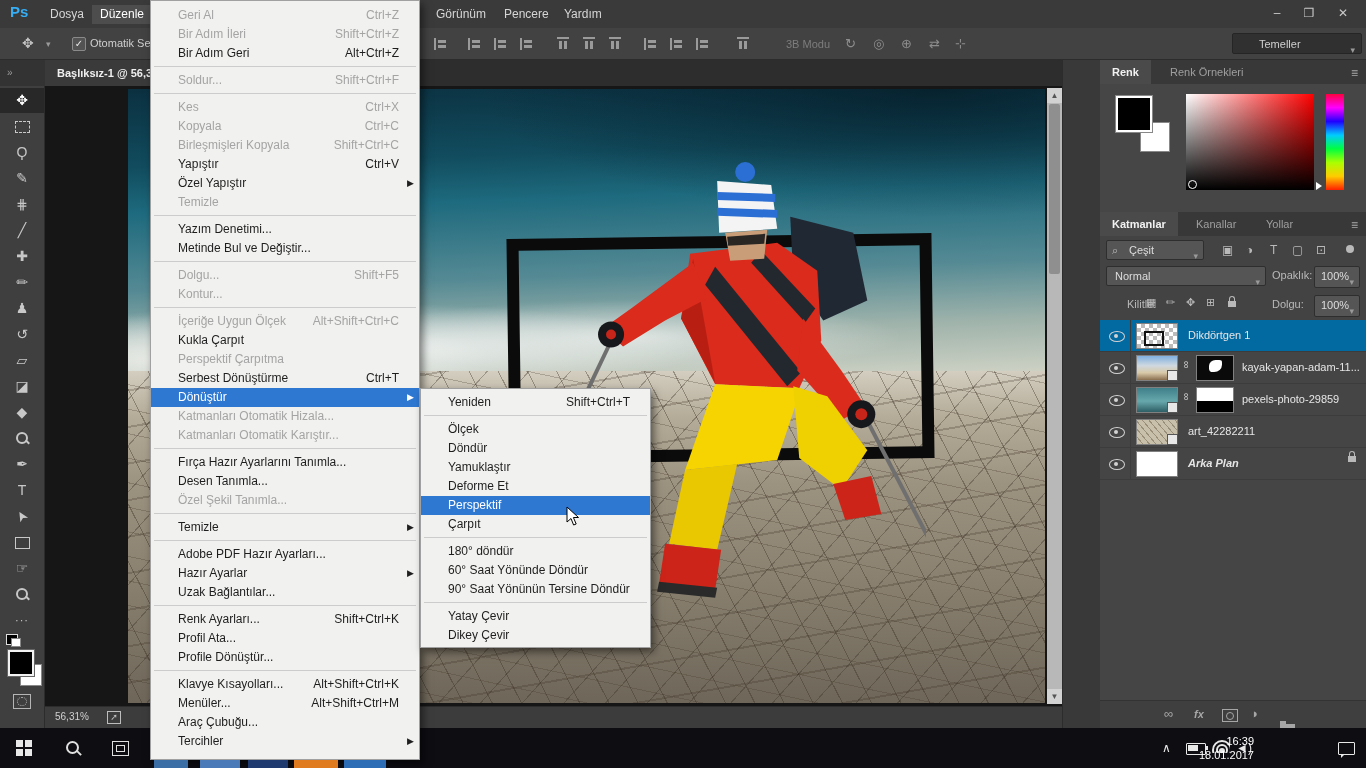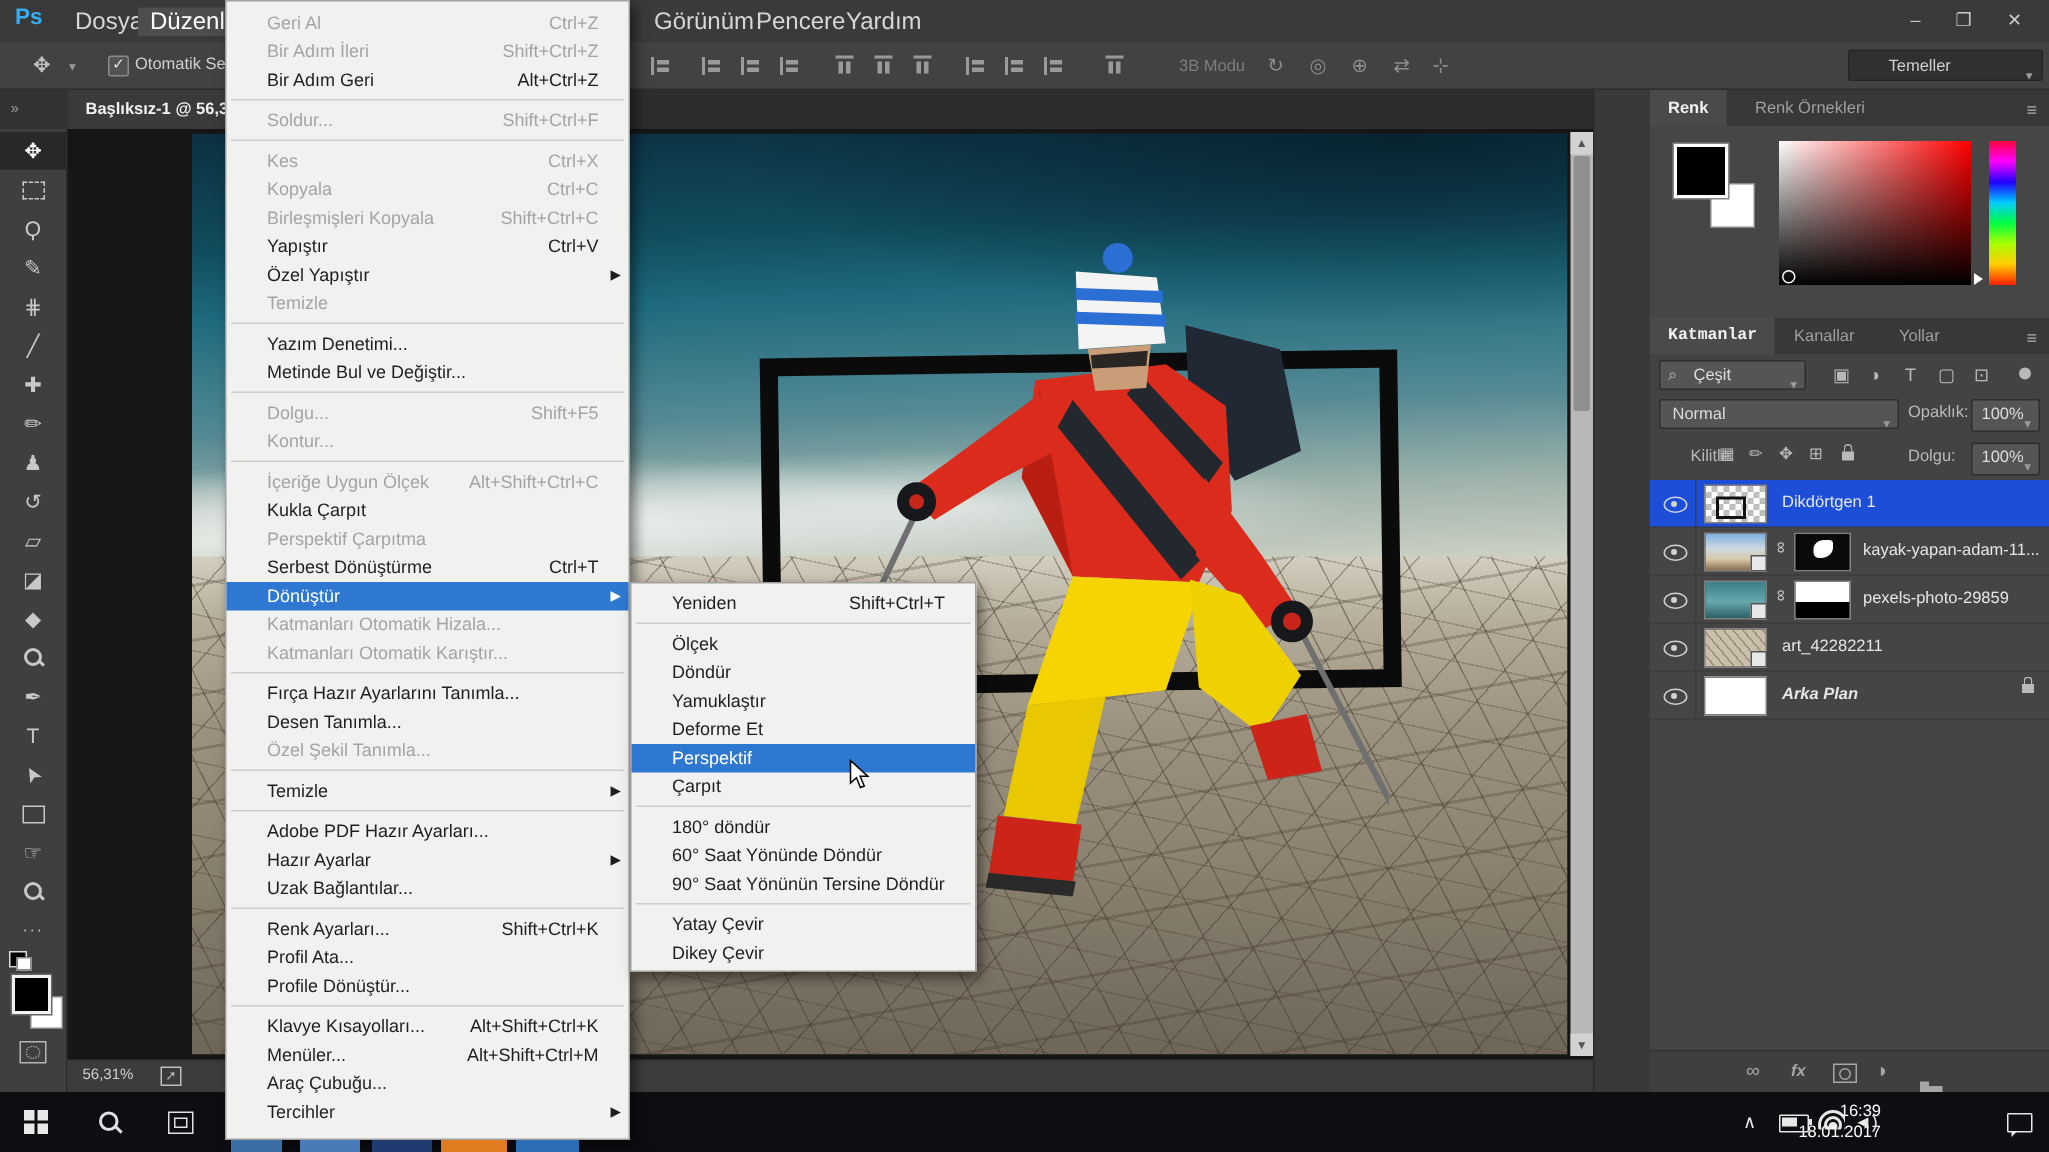--- a/index.html
+++ b/index.html
@@ -4,21 +4,21 @@
 <style>
   html,body{margin:0;padding:0;background:#202020;}
   #stage{position:relative;width:1366px;height:768px;overflow:hidden;
          font-family:"Liberation Sans","DejaVu Sans",sans-serif;
          background:#2a2a2a;-webkit-font-smoothing:antialiased;}
   .abs{position:absolute;}
 
   
   #titlebar{left:0;top:0;width:1366px;height:28px;background:#3a3a3a;}
   #pslogo{left:10px;top:3px;font-size:15px;font-weight:bold;color:#35aef5;letter-spacing:0;}
-  .mbar-item{top:5px;height:19px;line-height:19px;font-size:16px;color:#d6d6d6;padding:0 8px;}
+  .mbar-item{top:5px;height:19px;line-height:19px;font-size:12px;color:#d6d6d6;padding:0 8px;}
   .mbar-item.pressed{background:#4d4d4d;color:#fff;}
   .winbtn{top:6px;width:26px;height:16px;color:#c9c9c9;font-size:12px;text-align:center;line-height:15px;}
 
   
   #optionsbar{left:0;top:28px;width:1366px;height:32px;background:#424242;border-bottom:1px solid #2c2c2c;box-sizing:border-box;}
   .opt-glyph{color:#c2c2c2;font-size:14px;}
   .chev{color:#9a9a9a;font-size:9px;}
   .cb{width:12px;height:12px;background:#535353;border:1px solid #8a8a8a;color:#e8e8e8;font-size:10px;line-height:11px;text-align:center;border-radius:2px;}
   .optlabel{font-size:11px;color:#cfcfcf;}
   .ai{width:14px;height:12px;}
@@ -114,21 +114,21 @@
   #blendbox{left:6px;top:2px;width:160px;height:20px;padding-left:8px;}
   .boxchev{position:absolute;right:5px;top:6px;}
   .plabel{font-size:11px;color:#b9b9b9;}
   .valbox{width:46px;height:22px;padding-left:6px;}
   #lockrow{left:0;top:232px;width:266px;height:26px;}
   .lockico{top:4px;color:#b9b9b9;font-size:11px;}
   .padlock{width:8px;height:6px;background:#b9b9b9;position:relative;margin-top:9px;}
   .padlock::before{content:"";position:absolute;left:1px;top:-5px;width:4px;height:4px;border:1.5px solid #b9b9b9;border-bottom:none;border-radius:3px 3px 0 0;}
   #layerlist{left:0;top:260px;width:266px;height:412px;background:#454545;}
   .lrow{left:0;width:266px;height:32px;border-bottom:1px solid #3c3c3c;box-sizing:border-box;}
-  .lrow.sel{background:#1d4ed8;}
+  .lrow.sel{background:#0369a1;}
   .eye{left:9px;top:11px;width:14px;height:9px;border:1px solid #d2d2d2;border-radius:50%;}
   .eye::after{content:"";position:absolute;left:4px;top:2px;width:4px;height:4px;background:#d2d2d2;border-radius:50%;}
   .ldiv{left:30px;top:0;width:1px;height:31px;background:#3c3c3c;}
   .lthumb{left:36px;top:3px;width:42px;height:26px;border:1px solid #808080;box-sizing:border-box;}
   .checker{background:
      linear-gradient(45deg,#bbb 25%,transparent 25%,transparent 75%,#bbb 75%),
      linear-gradient(45deg,#bbb 25%,#fff 25%,#fff 75%,#bbb 75%);
      background-size:8px 8px;background-position:0 0,4px 4px;}
   .sobadge{position:absolute;right:-1px;bottom:-1px;width:9px;height:9px;background:#e8e8e8;border:1px solid #555;}
   .chain{left:80px;top:7px;color:#cfcfcf;font-size:11px;transform:rotate(90deg);width:14px;text-align:center;}
@@ -319,21 +319,21 @@
     <div class="abs" id="colorbody">
       <div class="abs" id="cbg"></div>
       <div class="abs" id="cfg"></div>
       <div class="abs" id="satfield"></div>
       <div class="abs" id="satdot"></div>
       <div class="abs" id="hueptr"></div>
       <div class="abs" id="huebar"></div>
     </div>
 
     <div class="abs ptabs" id="layerstabs">
-      <div class="abs ptab active" style="left:0;font-family:Liberation Mono, monospace;">Katmanlar</div>
+      <div class="abs ptab active" style="left:0;">Katmanlar</div>
       <div class="abs ptab" style="left:84px;">Kanallar</div>
       <div class="abs ptab" style="left:154px;">Yollar</div>
       <div class="pmenuico">≡</div>
     </div>
 
     <div class="abs" id="filterrow">
       <div class="abs dropbox" id="filterbox">
         <span style="position:absolute;left:5px;top:0;color:#bbb;">⌕</span>
         <span>Çeşit</span>
         <span class="chev boxchev">▾</span>

